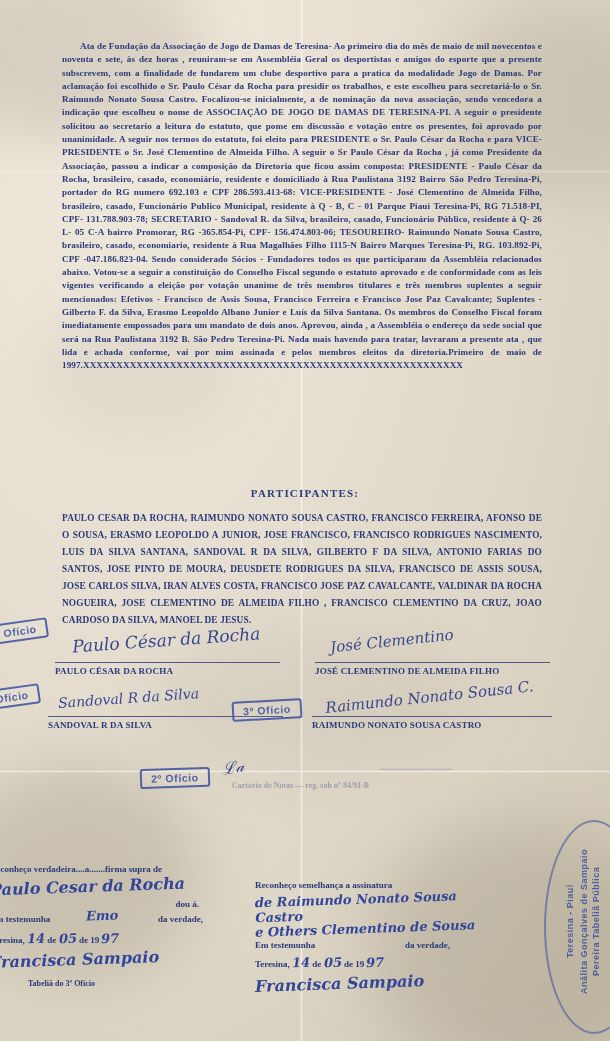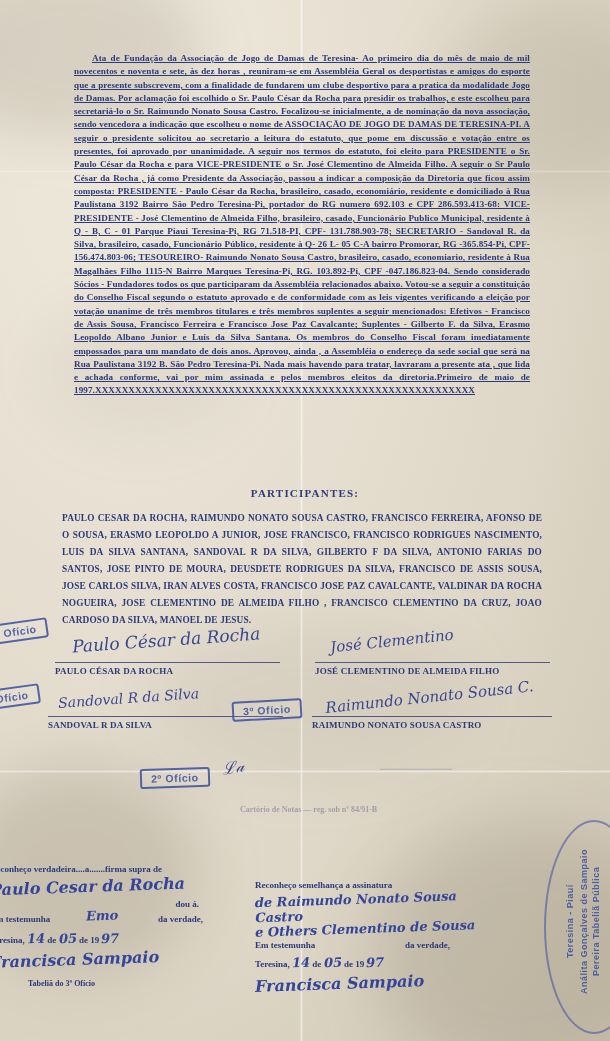--- a/index.html
+++ b/index.html
@@ -28,21 +28,21 @@
 
   
   .doc{
     position:absolute;left:62px;top:40px;width:480px;
     color:#2b3a7a;
     font-size:9.1px;line-height:13.3px;
     text-align:justify;
     font-weight:600;
     letter-spacing:.1px;
   }
-  .doc p{margin:12px;text-indent:18px;text-decoration:underline;}
+  .doc p{margin:0;text-indent:18px;}
   .participantes-title{
     position:absolute;left:0;right:0;top:487px;text-align:center;
     color:#2b3a7a;font-size:11px;font-weight:700;letter-spacing:1.2px;
   }
   .participantes{
     position:absolute;left:62px;top:510px;width:480px;
     color:#2b3a7a;font-size:9.3px;line-height:17px;font-weight:700;
     text-align:justify;letter-spacing:.15px;
   }
 
@@ -122,21 +122,21 @@
   <div class="scribble s2" style="left:325px;top:688px;">Raimundo Nonato Sousa C.</div>
   <div class="sigline" style="left:312px;top:716px;width:240px;"></div>
   <div class="signame" style="left:312px;top:720px;">RAIMUNDO NONATO SOUSA CASTRO</div>
 
   <div class="stamp oficio-stamp" style="left:-22px;top:622px;transform:rotate(-8deg);">1º Ofício</div>
   <div class="stamp oficio-stamp" style="left:-30px;top:688px;transform:rotate(-8deg);">1º Ofício</div>
   <div class="stamp oficio-stamp" style="left:232px;top:700px;transform:rotate(-3deg);">3º Ofício</div>
   <div class="stamp oficio-stamp" style="left:140px;top:768px;transform:rotate(-2deg);">2º Ofício</div>
 
   <div class="scribble" style="left:222px;top:756px;font-size:16px;transform:rotate(-10deg);">ℒ𝒶</div>
-  <div class="notary faint" style="left:240px;top:780px;width:150px;font-size:8px;line-height:11px;margin-top:24px;">Cartório de Notas — reg. sob nº 84/91-B</div>
+  <div class="notary faint" style="left:232px;top:780px;width:150px;font-size:8px;line-height:11px;">Cartório de Notas — reg. sob nº 84/91-B</div>
   <div class="notary faint" style="left:380px;top:762px;width:180px;font-size:8px;line-height:11px;">....................................</div>
 
   <div class="oval-stamp" style="right:-34px;top:820px;width:96px;height:210px;"></div>
   <div class="vert-text" style="right:34px;top:866px;height:110px;">Teresina - Piauí</div>
   <div class="vert-text" style="right:6px;top:836px;height:170px;width:26px;">Análita Gonçalves de Sampaio Pereira
 Tabeliã Pública</div>
 
   <div class="notary" style="left:-10px;top:862px;width:255px;">
     <div>Reconheço verdadeira....a.......firma supra de</div>
     <div class="hand hand-lg" style="margin-top:2px;">Paulo Cesar da Rocha</div>

